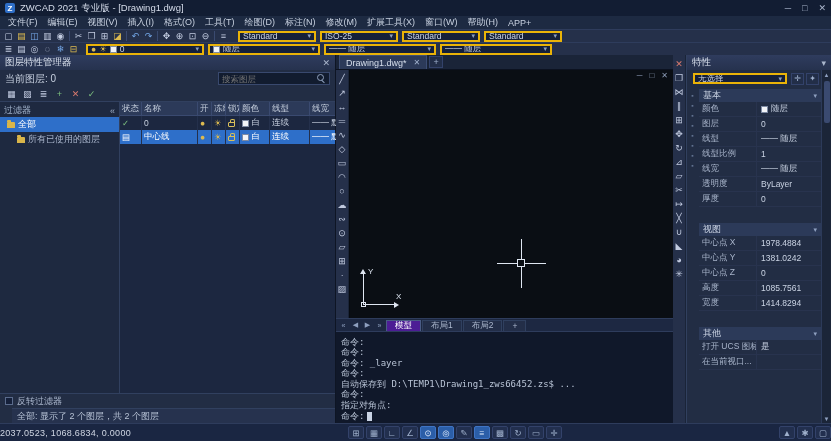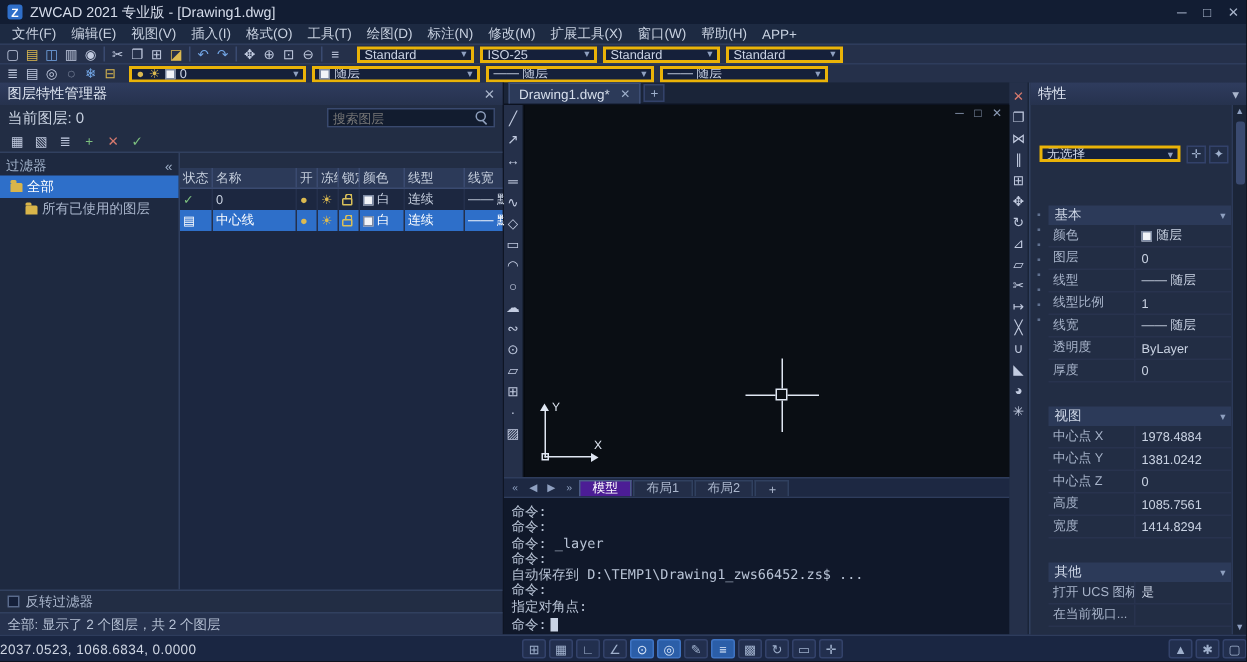--- a/index.html
+++ b/index.html
@@ -40,30 +40,30 @@
 .lpm-tools{height:14px;display:flex;align-items:center;gap:3px;padding:0 5px;flex:none;}
 .lpm-body{flex:1;display:flex;min-height:0;border-top:1px solid #31405f;}
 .tree{width:120px;background:#1e2940;border-right:1px solid #31405f;display:flex;flex-direction:column;padding:2px 0;flex:none;}
 .tree-head{display:flex;align-items:center;padding:0 4px;color:#9fb0c8;font-size:9px;height:13px;}
 .tree-head .hx{margin-left:auto;}
 .tree-item{display:flex;align-items:center;gap:3px;padding:1px 2px 1px 7px;font-size:9px;white-space:nowrap;overflow:hidden;}
 .tree-item.sel{background:#2e6fc9;color:#fff;}
 .tree-item.child{padding-left:17px;color:#aab6cc;}
 .folder{width:8px;height:6px;background:#d9b54a;border-radius:1px 1px 0 0;position:relative;flex:none;}
 .folder::before{content:"";position:absolute;top:-2px;left:0;width:4px;height:2px;background:#d9b54a;border-radius:1px 1px 0 0;}
-.grid{flex:1;display:flex;flex-direction:column;background:#1c2740;min-width:0;margin-top:10px;}
+.grid{flex:1;display:flex;flex-direction:column;background:#1c2740;min-width:0;}
 .grid-head{display:flex;background:#2c3a59;border-bottom:1px solid #3a4a70;height:14px;align-items:center;font-size:8.5px;color:#c6cfdd;flex:none;}
 .gc{padding:0 2px;border-right:1px solid #3a4a70;overflow:hidden;white-space:nowrap;height:100%;display:flex;align-items:center;flex:none;}
 .c0{width:22px}.c1{width:56px}.c2{width:14px}.c3{width:14px}.c4{width:14px}.c5{width:30px}.c6{width:40px}.c7{width:44px}
 .grid-row{display:flex;height:14px;align-items:center;font-size:8.5px;flex:none;}
 .grid-row .gc{border-right:1px solid #24304c;}
 .grid-row.sel{background:#2e6fc9;color:#fff;}
 .lpm-invert{height:15px;display:flex;align-items:center;gap:4px;padding:0 5px;border-top:1px solid #31405f;flex:none;font-size:9px;color:#aab6cc;}
 .checkbox{width:8px;height:8px;border:1px solid #5a6b8c;background:#15203a;flex:none;}
-.lpm-status{height:15px;display:flex;align-items:center;padding:0 5px;color:#b6c1d4;border-top:1px solid #31405f;background:#26324e;font-size:9px;flex:none;}
+.lpm-status{height:15px;display:flex;align-items:center;padding:0 5px;color:#b6c1d4;border-top:1px solid #31405f;background:#26324e;font-size:9px;flex:none;margin-left:12px;}
 
 
 .center{flex:1;display:flex;flex-direction:column;min-width:0;}
 .tabbar{height:15px;background:#1a2438;display:flex;align-items:flex-end;gap:2px;padding-left:3px;border-bottom:1px solid #0c1220;flex:none;}
 .doc-tab{height:14px;background:#2c3a59;color:#d6deeb;display:flex;align-items:center;gap:7px;padding:0 6px;font-size:9px;border:1px solid #3d4e75;border-bottom:none;}
 .doc-tab .hx{font-size:8px;color:#9fb0cc;}
 .newtab{height:12px;width:14px;display:flex;align-items:center;justify-content:center;background:#222e48;border:1px solid #33426a;color:#9fb0cc;font-size:9px;margin-bottom:1px;}
 .canvas-wrap{flex:1;display:flex;min-height:0;}
 .vstrip{width:13px;background:#25304a;display:flex;flex-direction:column;align-items:center;padding-top:2px;gap:1px;border-right:1px solid #1a2438;flex:none;}
 .vstrip .ti{height:13px;}
@@ -85,21 +85,21 @@
 .larr{width:11px;text-align:center;color:#8fa0c0;font-size:7px;}
 .ltab{padding:0 8px;height:11px;display:flex;align-items:center;background:#232e48;color:#aab6cc;border:1px solid #30405f;border-bottom:none;}
 .ltab.active{background:#4c1d95;color:#fff;border-color:#4a5c85;}
 .cmd{height:92px;background:#10182a;border-top:1px solid #2e3c5c;display:flex;flex-direction:column;padding:1px 5px;font-family:"DejaVu Sans Mono","Liberation Mono",monospace;font-size:9px;color:#b9c4d6;flex:none;}
 .cmd-hist{flex:1;display:flex;flex-direction:column;justify-content:flex-end;line-height:10.5px;overflow:hidden;}
 .cmd-input{height:12px;display:flex;align-items:center;gap:3px;flex:none;}
 .caret{width:5px;height:9px;background:#c9d3e4;}
 
 
 .rightArea{width:158px;display:flex;flex:none;}
-.props{flex:1;background:#222d44;display:flex;flex-direction:column;position:relative;min-width:0;border-left:1px solid #31405f;gap:24px;}
+.props{flex:1;background:#222d44;display:flex;flex-direction:column;position:relative;min-width:0;border-left:1px solid #31405f;}
 .props-sel{height:17px;display:flex;align-items:center;gap:2px;padding:2px 12px 2px 4px;flex:none;}
 .props-sel .dd{flex:1;}
 .pbtn{width:13px;height:12px;display:flex;align-items:center;justify-content:center;background:#222e48;border:1px solid #33426a;color:#9fb0cc;font-size:8px;flex:none;}
 .props-body{flex:1;display:flex;min-height:0;padding-right:10px;}
 .pcol{width:11px;display:flex;flex-direction:column;align-items:center;gap:3px;padding-top:5px;color:#60718f;font-size:7px;flex:none;}
 .prows{flex:1;display:flex;flex-direction:column;min-width:0;padding:2px 0 0 1px;}
 .psec{height:13px;background:#2c3a59;display:flex;align-items:center;padding:0 4px;color:#cdd6e6;font-size:9px;flex:none;}
 .psec .arr{margin-left:auto;font-size:7px;color:#8fa0c0;}
 .gap{height:16px;flex:none;}
 .prow{height:15px;display:flex;align-items:center;border-bottom:1px solid #28334e;font-size:8.5px;flex:none;}

